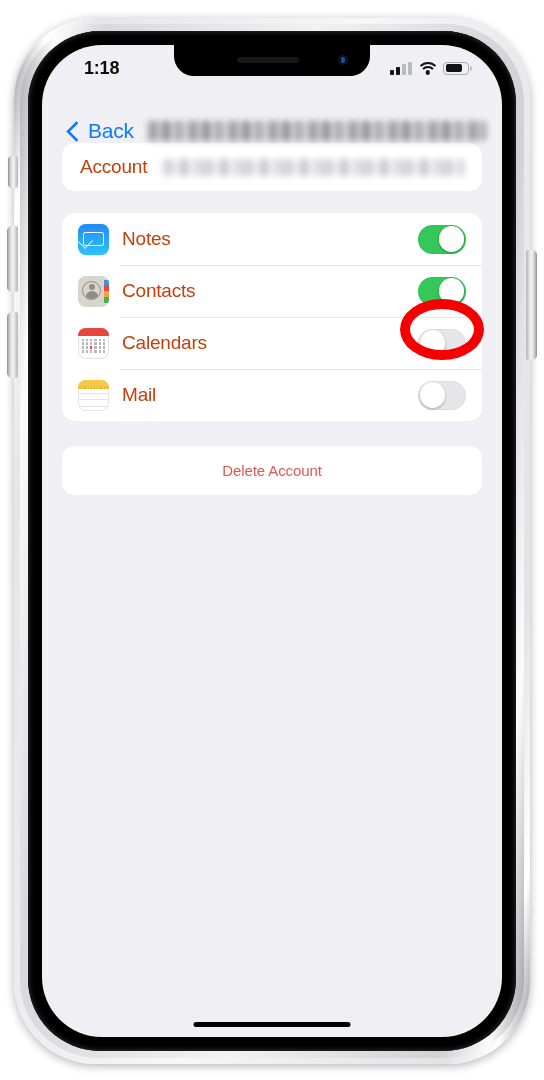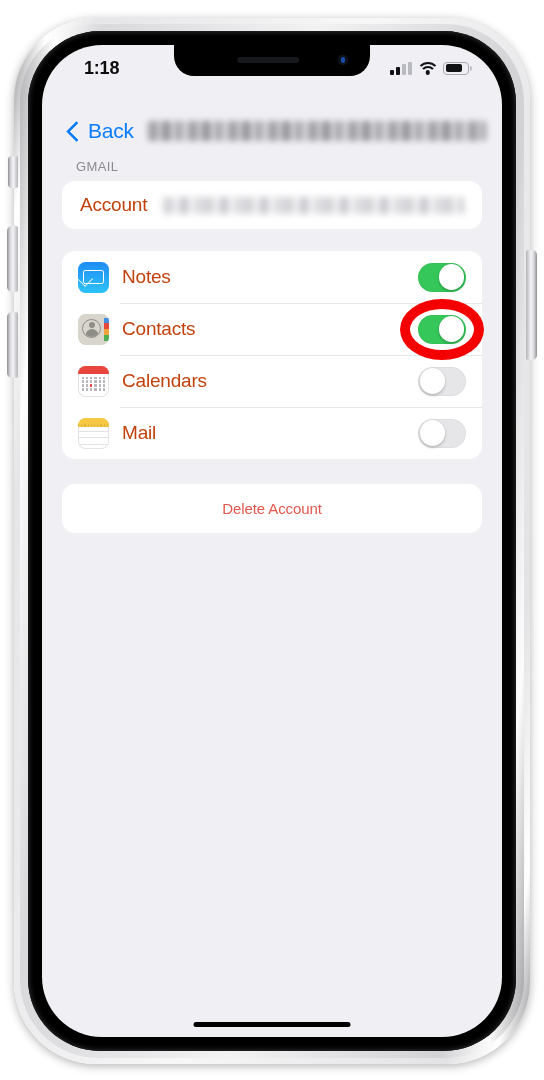--- a/index.html
+++ b/index.html
@@ -543,21 +543,20 @@
     <div class="navbar">
       <div class="back-btn">
         <span class="chev"></span>
         <span class="back-label">Back</span>
       </div>
       <div class="nav-title-blur"></div>
     </div>
 
     <div class="content">
 
-      <div class="section-header">GMAIL</div>
 
       <div class="card">
         <div class="row acct-row">
           <span class="row-label">Account</span>
           <span class="acct-value-blur"></span>
         </div>
       </div>
 
       <div class="card" style="margin-top:22px;">
 

